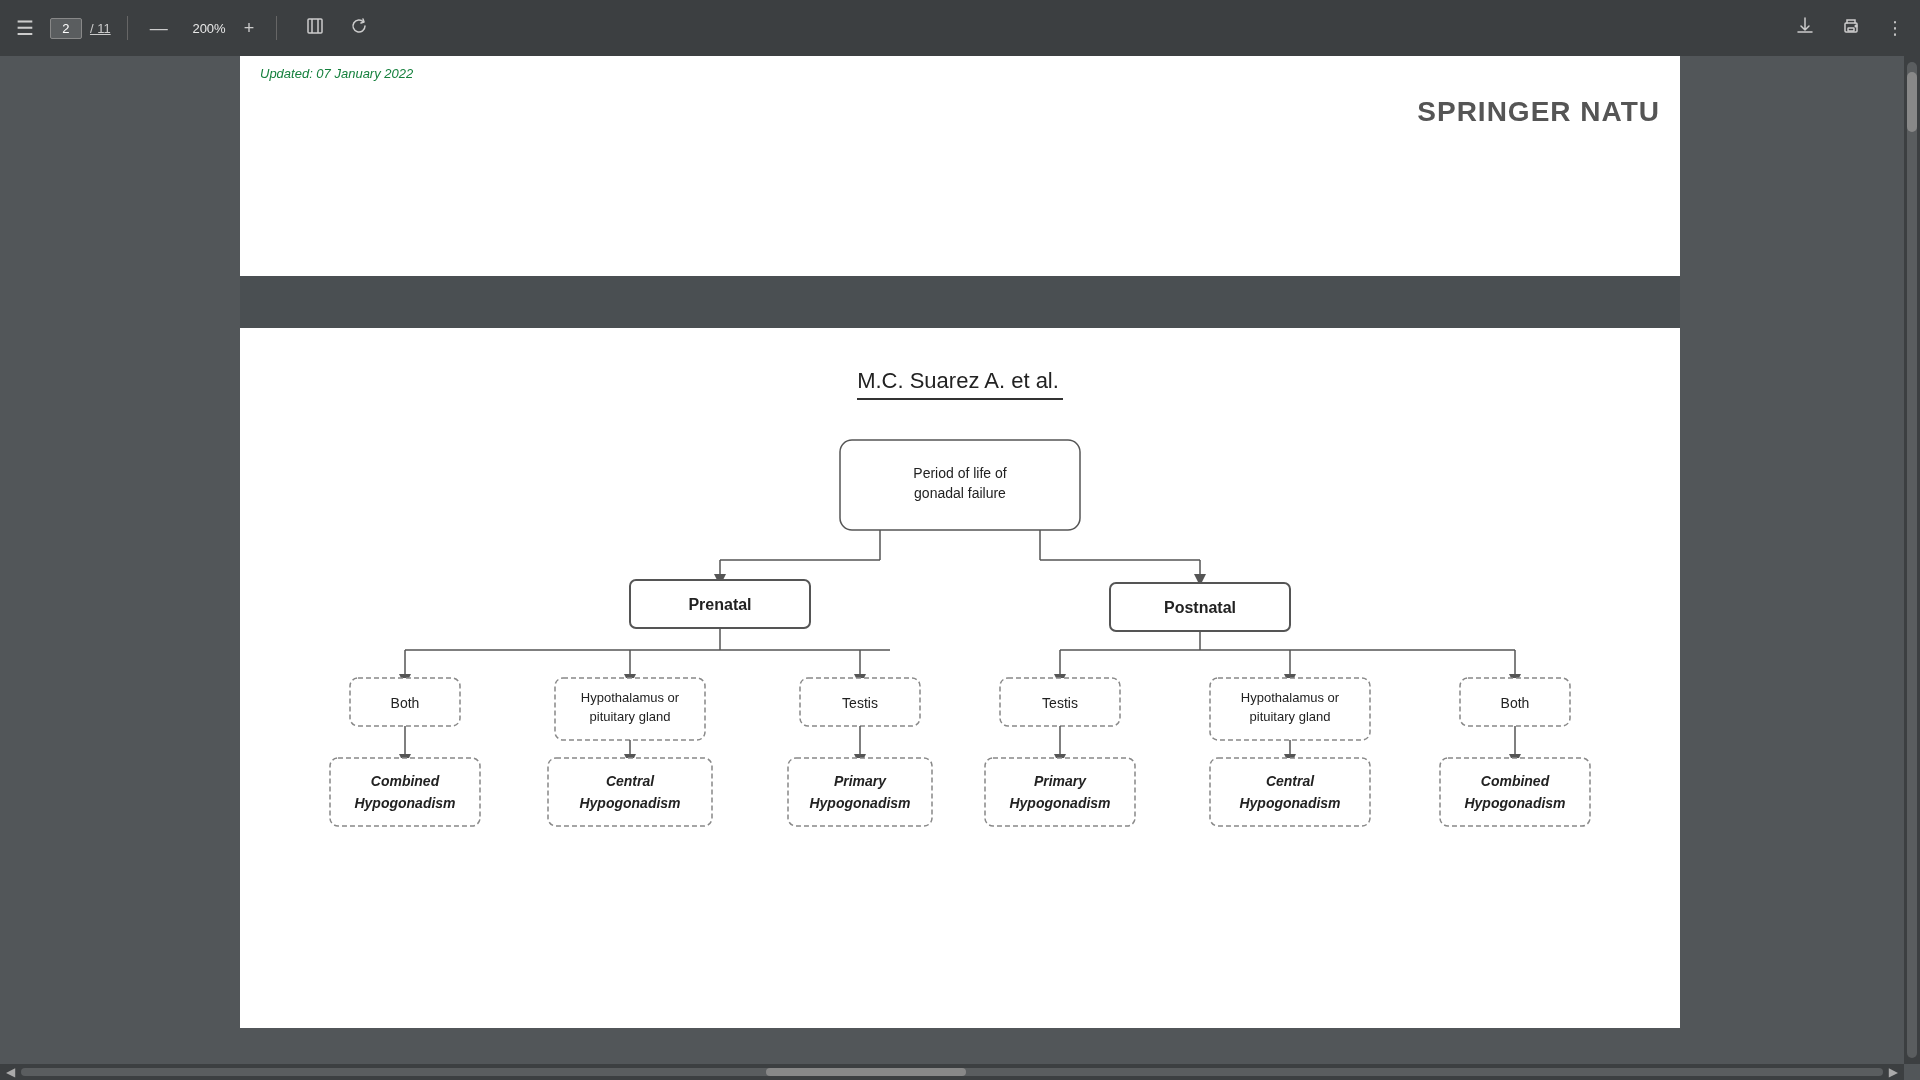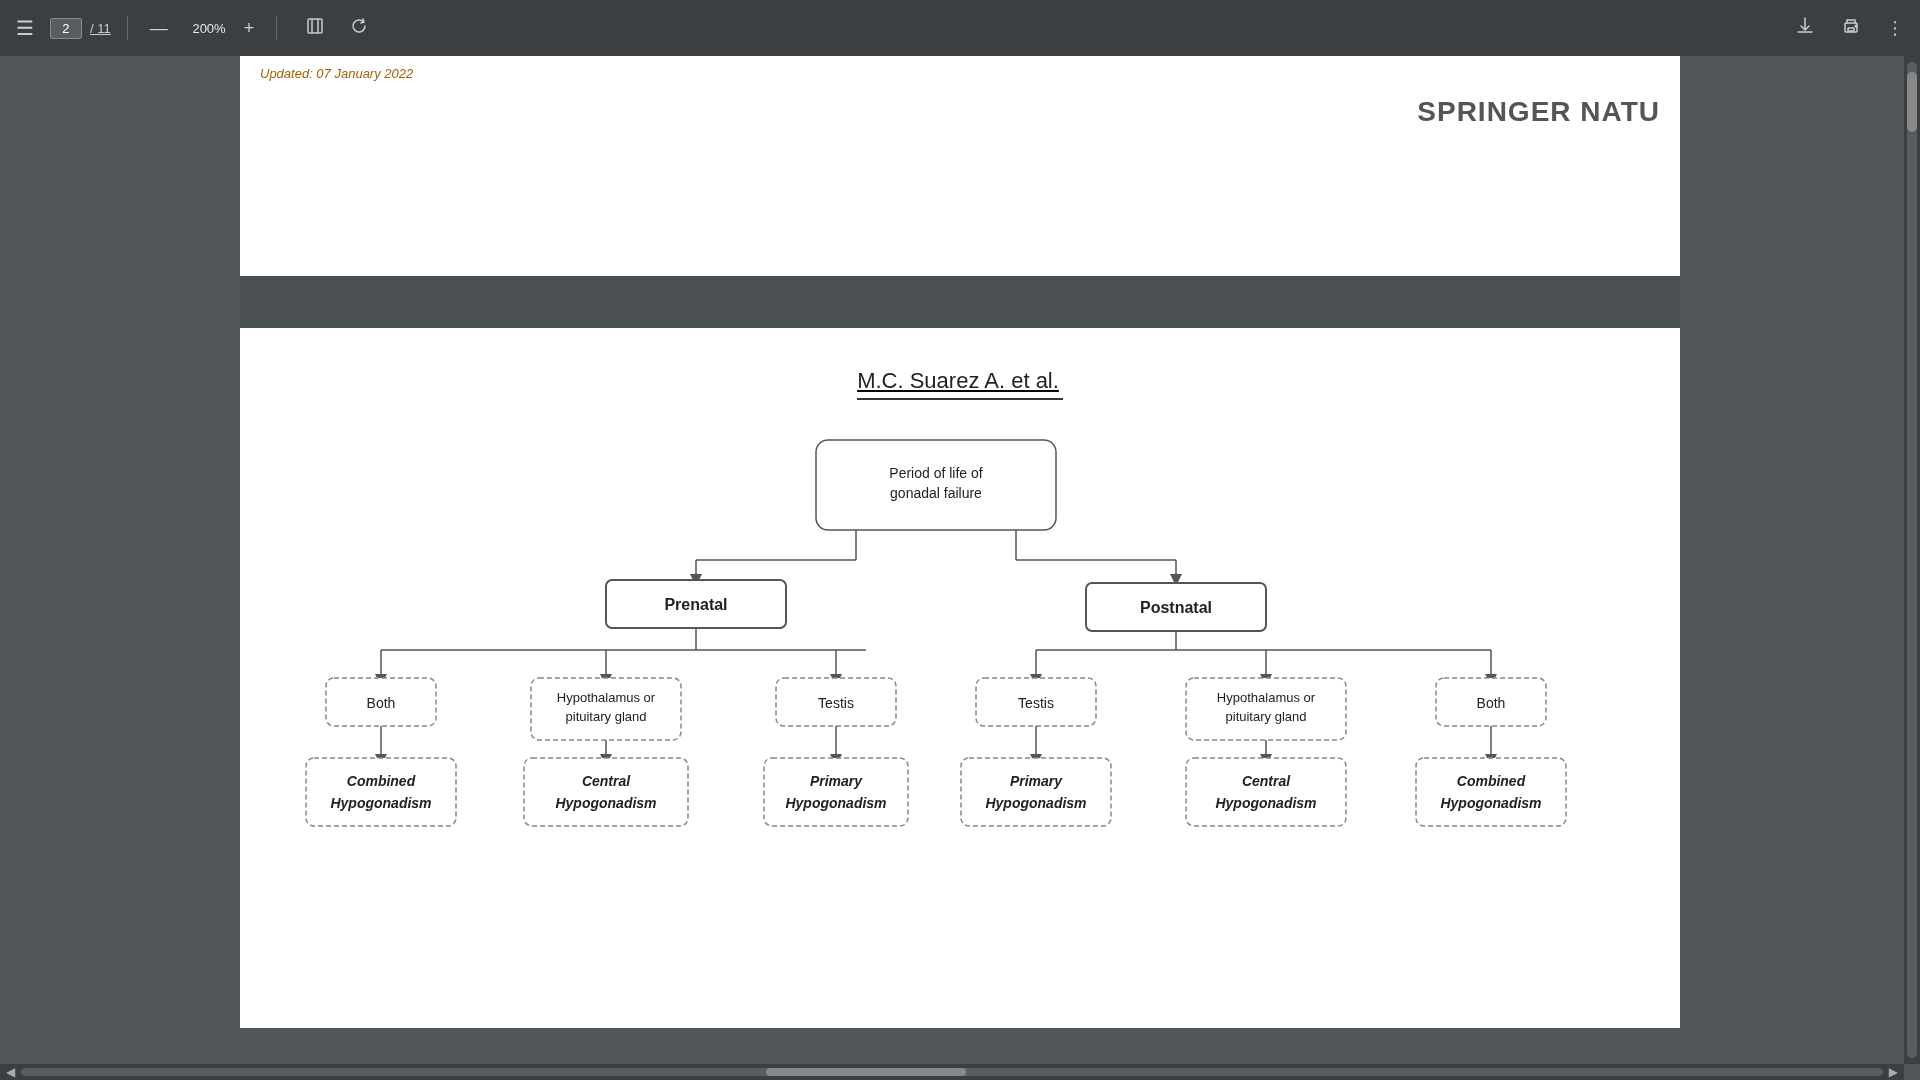--- a/index.html
+++ b/index.html
@@ -114,21 +114,21 @@
     .page-top {
       height: 220px;
       background: #fff;
       position: relative;
     }
     .page-top-date {
       position: absolute;
       top: 10px;
       left: 20px;
       font-size: 13px;
-      color: #a16207;
+      color: #15803d;
       font-style: italic;
     }
     .springer-logo {
       position: absolute;
       top: 40px;
       right: 20px;
       font-size: 28px;
       font-weight: bold;
       color: #555;
       letter-spacing: 1px;
@@ -138,23 +138,22 @@
     
     .dark-band {
       width: 100%;
       height: 52px;
       background: #4a4f52;
     }
 
     
     .page-content {
       background: #fff;
-      padding: 40px 36px 60px;
+      padding: 40px 60px 60px;
       min-height: 700px;
-      text-decoration: underline;
     }
 
     
     .author-line {
       display: flex;
       justify-content: center;
       align-items: flex-end;
       margin-bottom: 8px;
     }
     .author-text {

